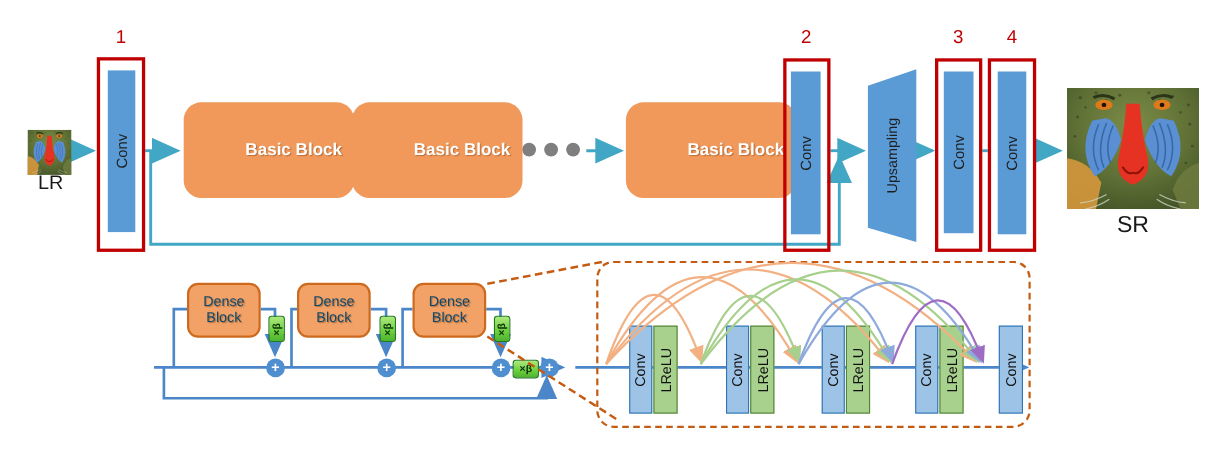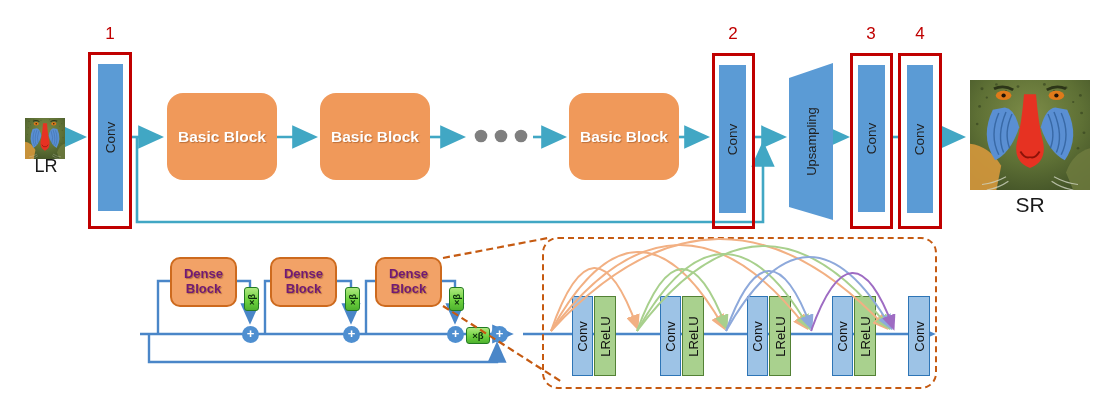--- a/index.html
+++ b/index.html
@@ -11,29 +11,29 @@
   .abs{position:absolute;}
   .flexc{display:flex;align-items:center;justify-content:center;}
   .vspan{transform:rotate(-90deg);white-space:nowrap;display:block;}
 
   
   .redbox{border:3px solid #c00000;background:transparent;z-index:3;}
   .convblue{background:#5b9bd5;z-index:2;color:#1f1f1f;font-size:13.5px;}
   .stagenum{color:#c00000;font-size:17px;font-weight:500;text-align:center;z-index:3;}
   .basicblock{
     background:#f0995a;border-radius:16px;color:#fff;font-weight:700;font-size:15.5px;
-    text-shadow:1px 1px 1px rgba(120,60,20,.45);z-index:2;
+    text-shadow:1px 1px 1px rgba(120,60,20,.45);z-index:2;padding-left:45px;
   }
   .imglabel{color:#1a1a1a;text-align:center;z-index:2;}
   .upsamptext{z-index:2;color:#1f1f1f;font-size:13px;}
 
   
   .denseblock{
-    background:#f2a267;border:2px solid #cd6a1e;border-radius:10px;color:#701a75;
-    font-weight:700;font-size:13px;line-height:1.12;text-align:center;
+    background:#f2a267;border:2px solid #cd6a1e;border-radius:10px;color:#0c4a6e;
+    font-weight:400;font-size:13px;line-height:1.12;text-align:center;
     text-shadow:1px 1px 1px rgba(120,60,20,.5);z-index:2;align-items:center;
   }
   .betabox{
     background:linear-gradient(180deg,#aee87f 0%,#6fd23f 55%,#4fb22e 100%);
     border:1.5px solid #217a21;border-radius:3px;color:#0b2d0b;
     font-weight:700;font-size:9.5px;z-index:4;
   }
   .pluscircle{
     width:17px;height:17px;border-radius:50%;background:#4f8fd0;color:#fff;
     font-weight:700;font-size:13px;line-height:15px;z-index:3;text-align:center;

